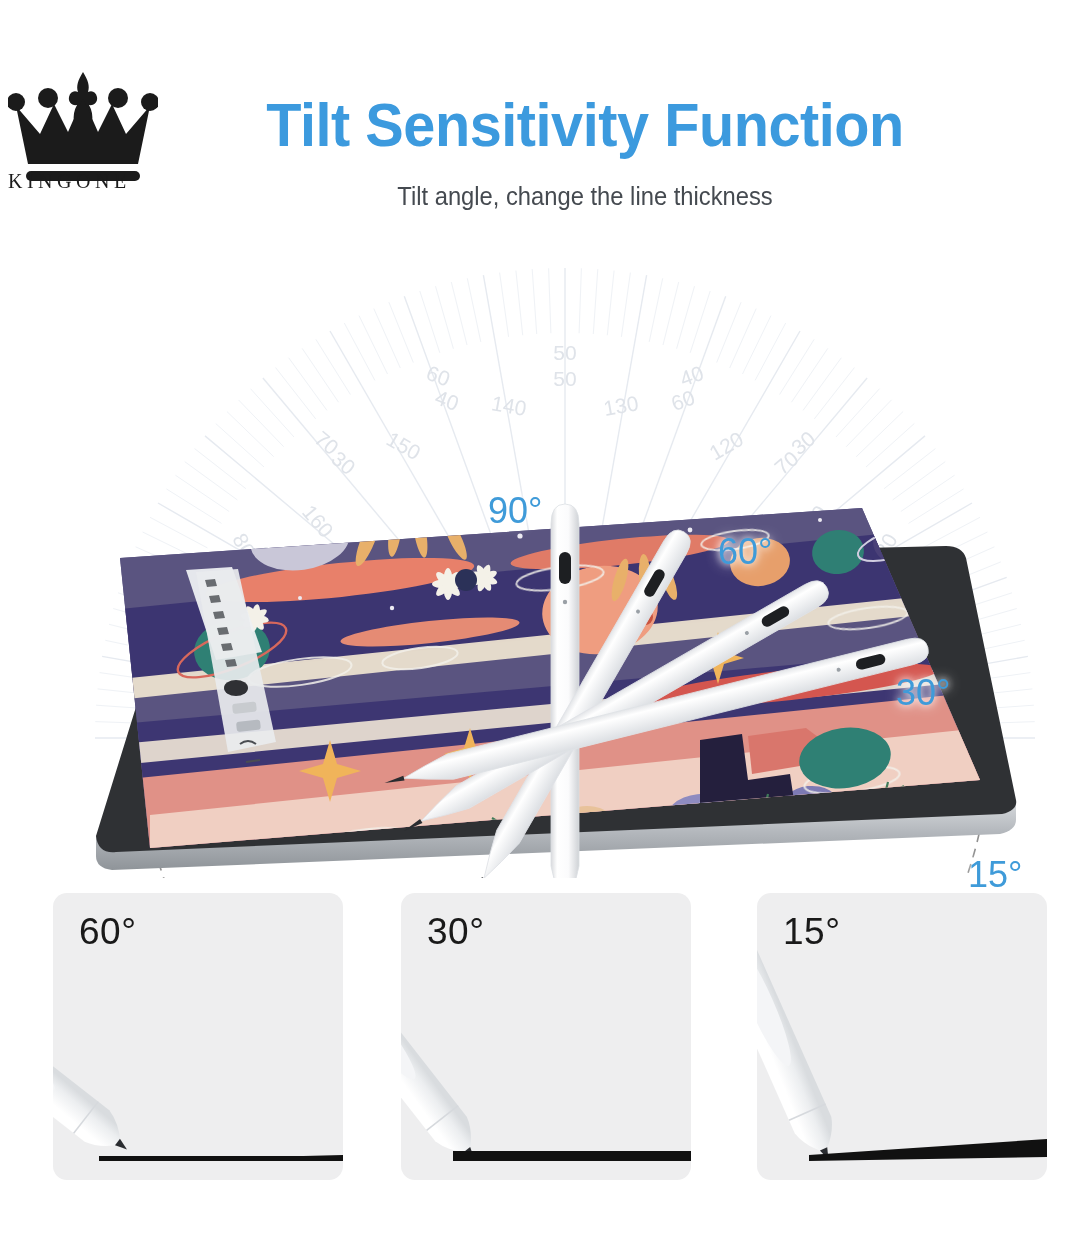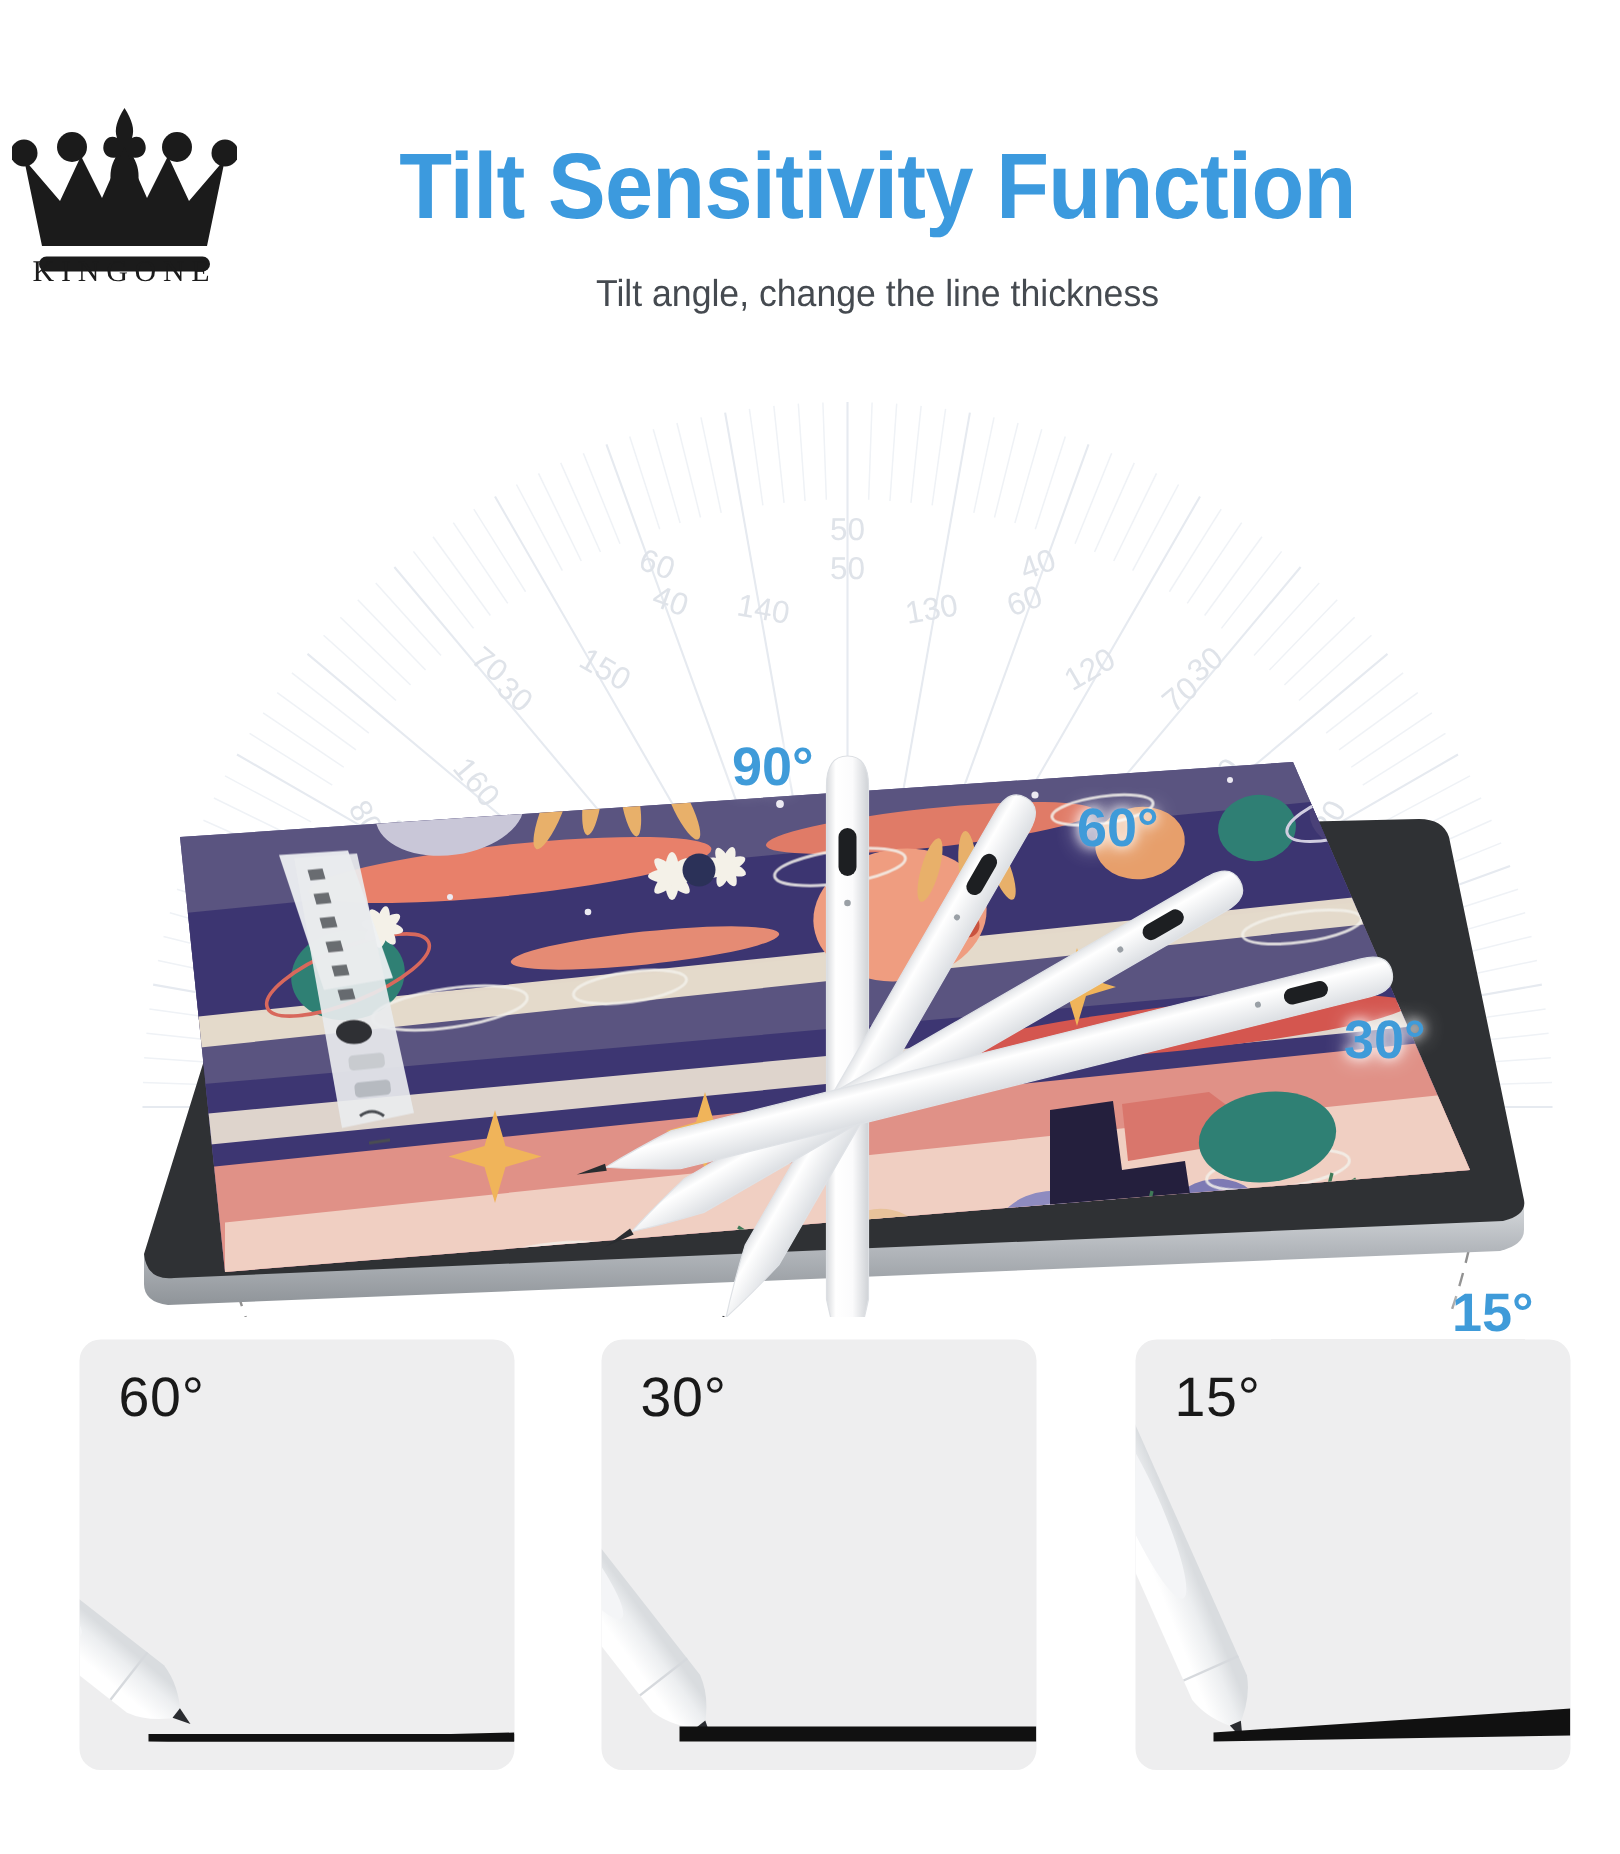--- a/index.html
+++ b/index.html
@@ -25,21 +25,21 @@
   #brand-logo {
     position: absolute;
     left: 8px; top: 68px;
     width: 150px; height: 122px;
   }
   #brand-logo svg { display: block; }
   #brand-wordmark {
     position: absolute;
     left: 8px; top: 170px;
     width: 150px;
-    text-align: center;
+    text-align: left;
     font-family: "Liberation Serif", serif;
     font-size: 20px;
     letter-spacing: 4.5px;
     color: #1b1b1b;
     font-weight: 400;
   }
   #page-title {
     position: absolute;
     left: 170px; top: 92px;
     width: 830px;
@@ -73,21 +73,21 @@
   }
   #protractor-svg, #stage-svg {
     position: absolute; left: 0; top: 0;
   }
 
   
   .angle-label {
     position: absolute;
     font-family: "Liberation Sans Narrow", "Liberation Sans", sans-serif;
     font-size: 36px;
-    font-weight: 700;
+    font-weight: 400;
     color: #3f9bd9;
     letter-spacing: 0px;
     text-shadow: 0 0 7px rgba(255,255,255,0.95), 0 0 14px rgba(255,255,255,0.9);
     white-space: nowrap;
   }
   #angle-label-90 { left: 488px; top: 262px; }
   #angle-label-60 { left: 718px; top: 303px; }
   #angle-label-30 { left: 896px; top: 444px; }
   #angle-label-15 { left: 968px; top: 626px; }
 

